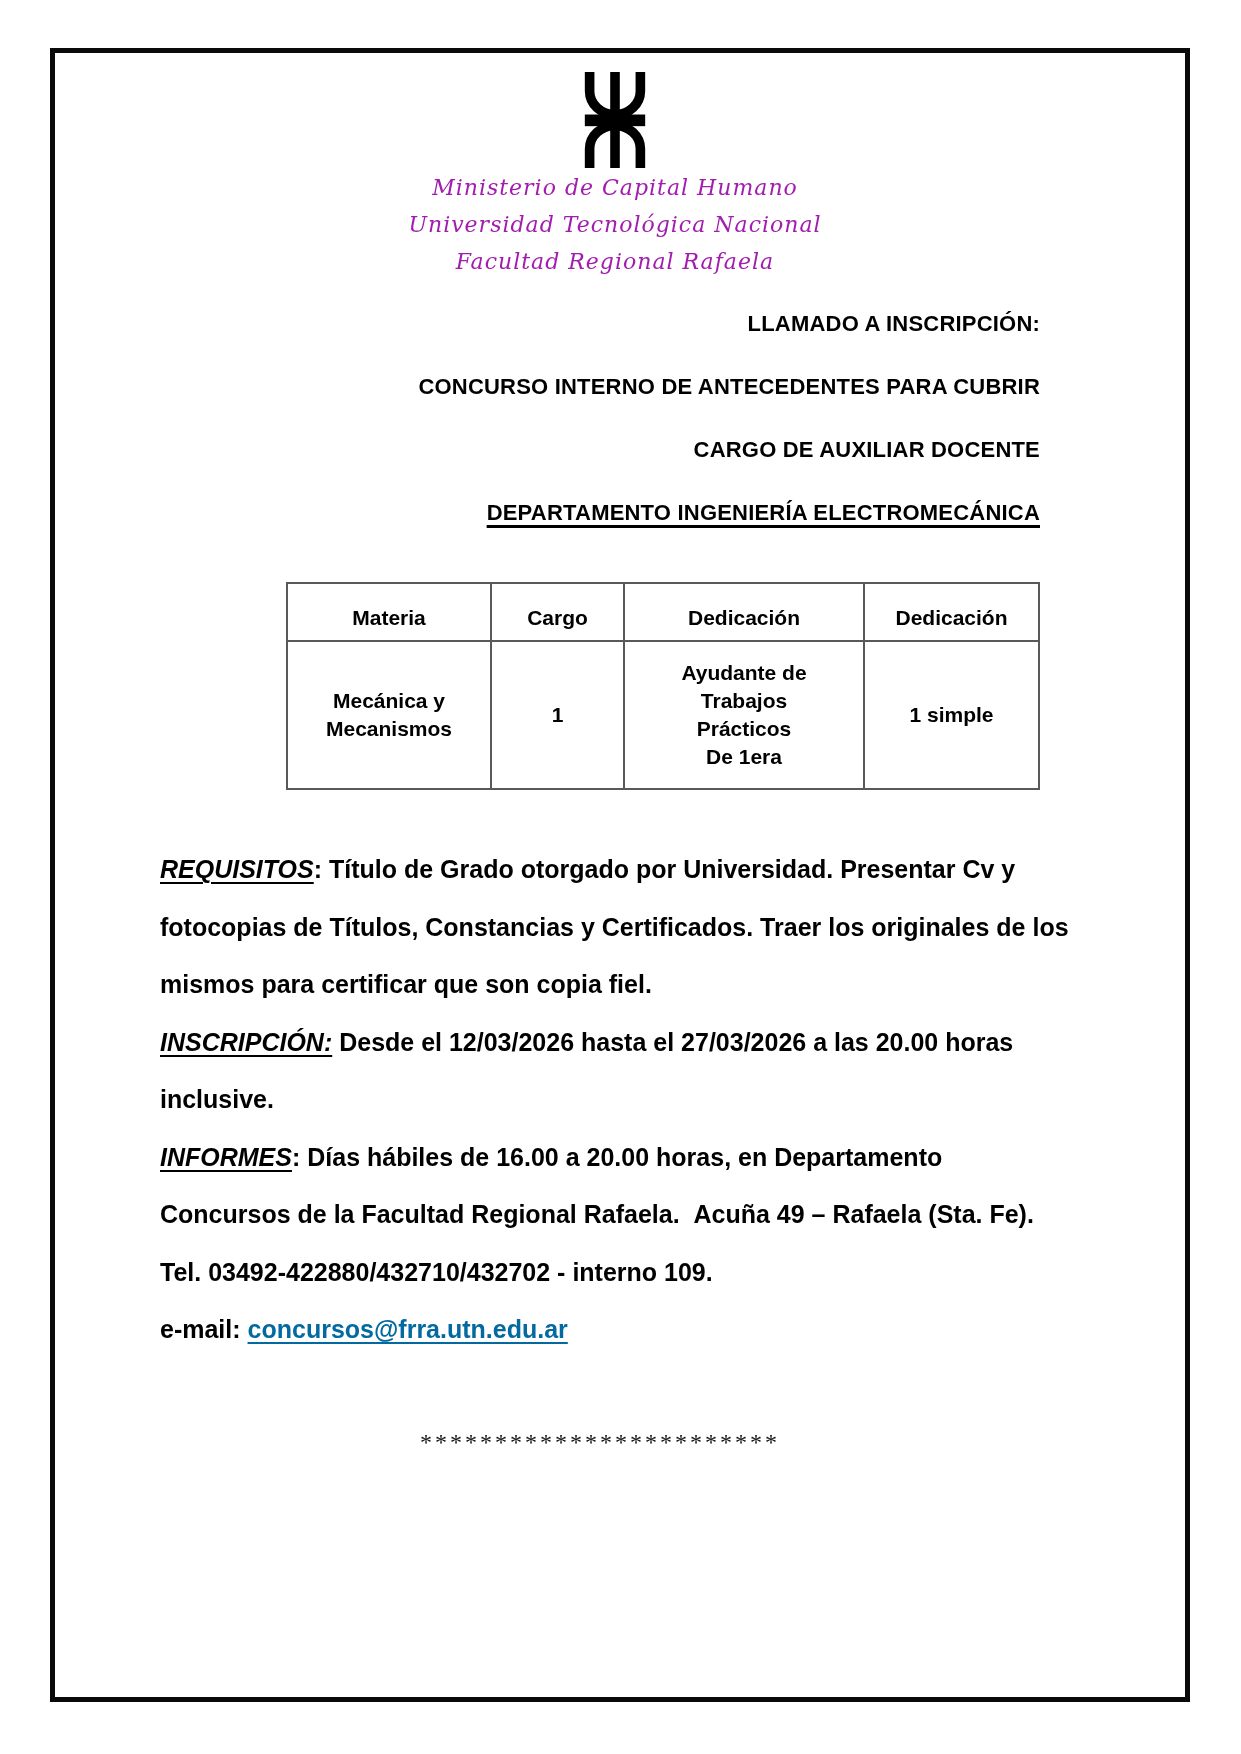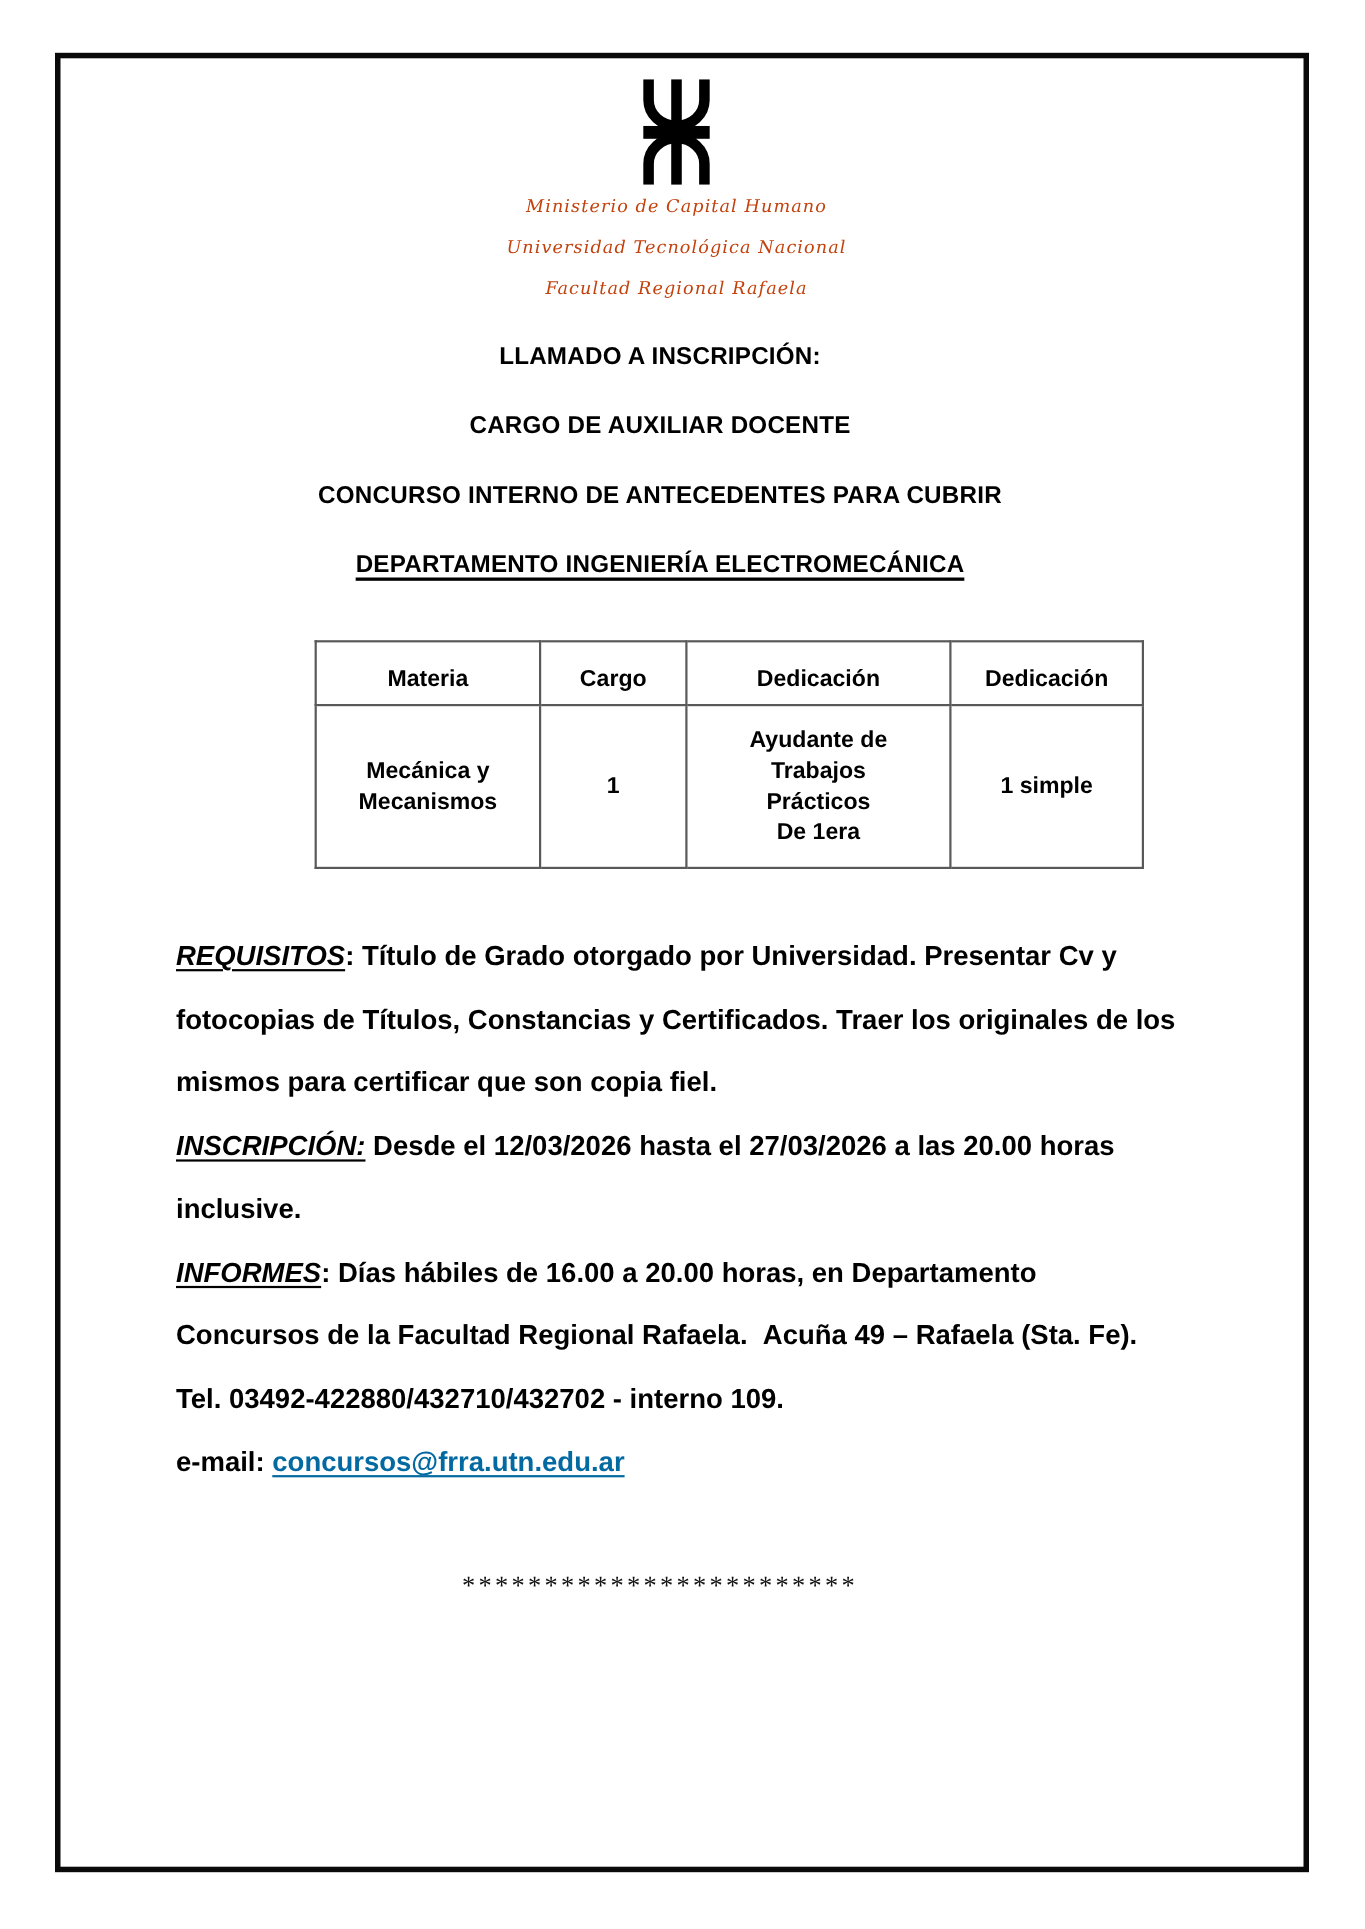--- a/index.html
+++ b/index.html
@@ -18,33 +18,34 @@
     border:5px solid #0a0a0a;
     box-sizing:border-box;
   }
   
   .head-col{margin:19px 0 0 105px;width:910px;text-align:center;}
   .logo-wrap{display:flex;justify-content:center;}
   .script-block{margin-top:1px;}
   .script-line{
     font-family:"DejaVu Serif",serif;
     font-style:italic;
-    font-size:16px;
+    font-size:22px;
     line-height:37px;
-    color:#c2410c;
+    color:#a21caf;
     letter-spacing:1px;
   }
   
   .titles{margin:12px 0 0 105px;width:880px;text-align:center;}
   .title-line{
     font-weight:bold;
     font-size:22px;
     line-height:63px;
     letter-spacing:0.2px;
     white-space:nowrap;
+    text-align:right;
   }
   .title-underline{
     text-decoration:underline;
     text-decoration-thickness:3px;
     text-underline-offset:5px;
   }
   
   table.positions{
     border-collapse:collapse;
     margin:38px 0 0 231px;
@@ -125,22 +126,22 @@
       </div>
       <div class="script-block">
         <div class="script-line">Ministerio de Capital Humano</div>
         <div class="script-line">Universidad Tecnológica Nacional</div>
         <div class="script-line">Facultad Regional Rafaela</div>
       </div>
     </div>
 
     <div class="titles">
       <div class="title-line">LLAMADO A INSCRIPCIÓN:</div>
+      <div class="title-line">CONCURSO INTERNO DE ANTECEDENTES PARA CUBRIR</div>
       <div class="title-line">CARGO DE AUXILIAR DOCENTE</div>
-      <div class="title-line">CONCURSO INTERNO DE ANTECEDENTES PARA CUBRIR</div>
       <div class="title-line title-underline">DEPARTAMENTO INGENIERÍA ELECTROMECÁNICA</div>
     </div>
 
     <table class="positions">
       <colgroup>
         <col class="col-materia">
           <col class="col-cargo">
           <col class="col-categoria">
           <col class="col-dedicacion">
       </colgroup>

